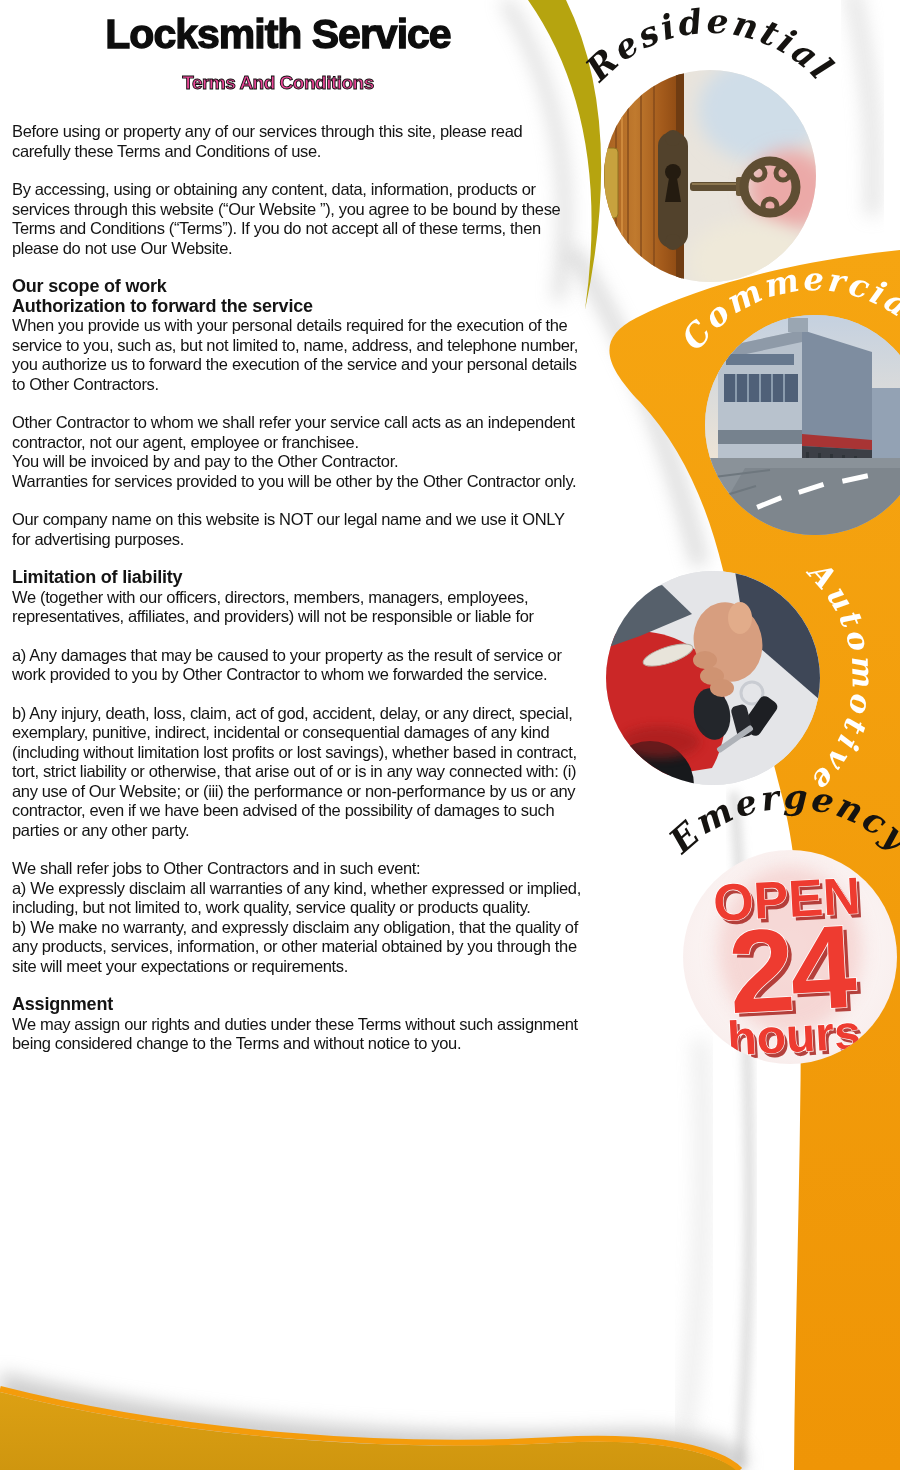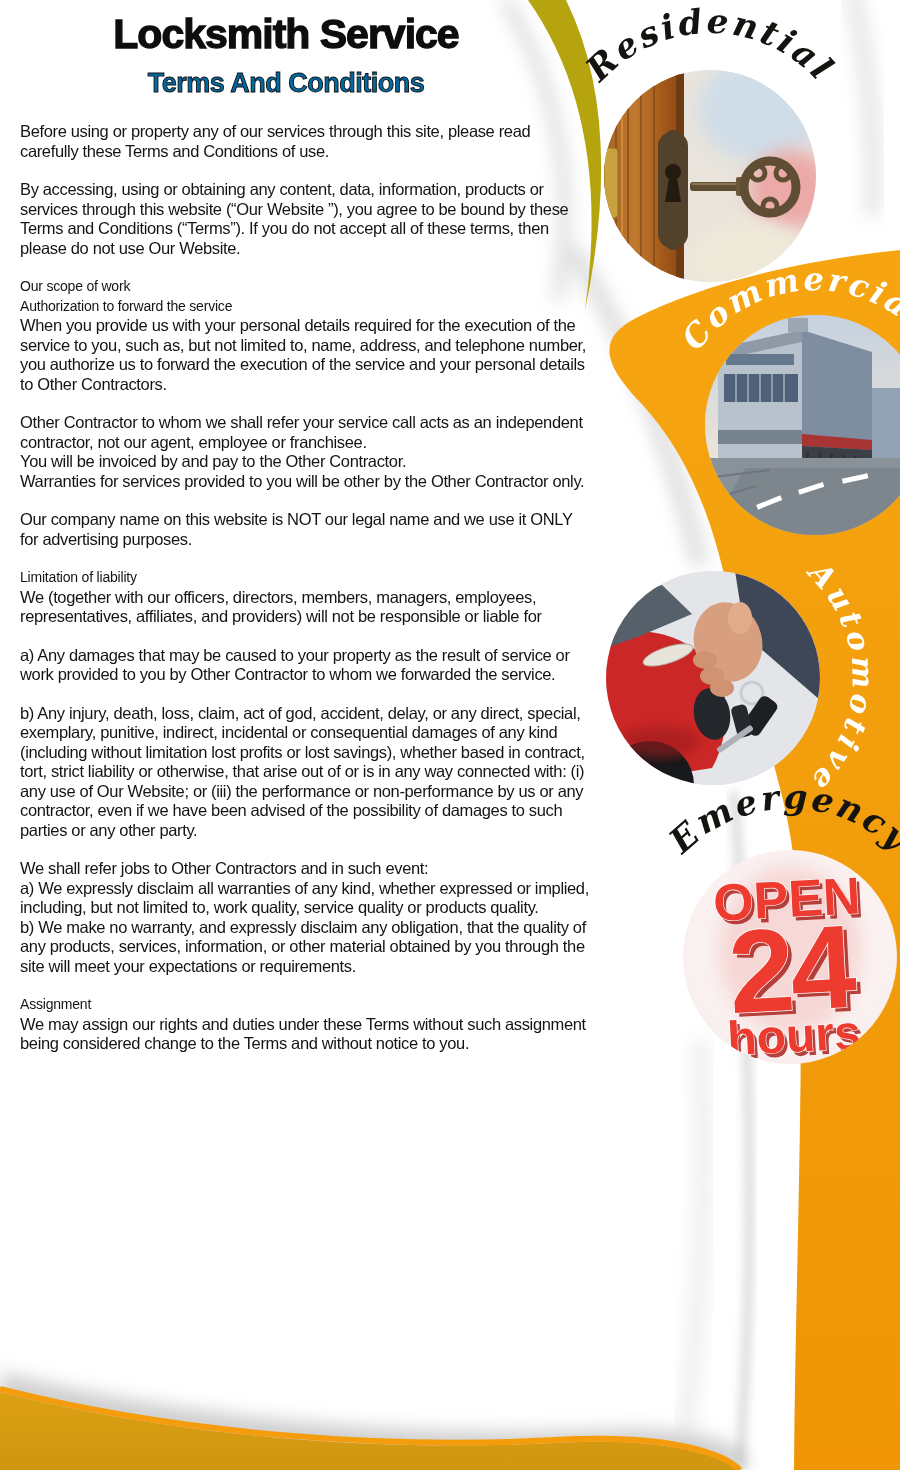--- a/index.html
+++ b/index.html
@@ -1,24 +1,24 @@
 <!DOCTYPE html>
 <html><head>
 <meta charset="utf-8">
 <style>
   html,body{margin:0;padding:0;background:#fff;}
   .page{position:relative;width:900px;height:1470px;overflow:hidden;background:#fff;
         font-family:"Liberation Sans",sans-serif;}
   .decor{position:absolute;left:0;top:0;width:900px;height:1470px;z-index:1;}
-  .content{position:absolute;left:20px;top:8px;width:572px;z-index:2;color:#141414;}
+  .content{position:absolute;left:12px;top:8px;width:572px;z-index:2;color:#141414;}
   .content h1{margin:4px 40px 12px 0;text-align:center;font-size:41px;line-height:44px;
      font-weight:bold;color:#0d0d0d;letter-spacing:-1px;-webkit-text-stroke:1.3px #0d0d0d;}
-  .content h2{margin:0 40px 24px 0;text-align:center;font-size:27px;line-height:30px;
-     font-weight:bold;color:#0369a1;letter-spacing:-0.5px;-webkit-text-stroke:0.9px #0d0d0d;}
-  .sec-heading{font-size:14px;line-height:19.5px;font-weight:normal;letter-spacing:-0.2px;}
+  .content h2{margin:0 40px 24px 0;text-align:center;font-size:19px;line-height:30px;
+     font-weight:bold;color:#ec4899;letter-spacing:-0.5px;-webkit-text-stroke:0.9px #0d0d0d;}
+  .sec-heading{font-size:18px;line-height:19.5px;font-weight:bold;letter-spacing:-0.2px;}
   .sec-body{font-size:16.5px;line-height:19.5px;letter-spacing:-0.35px;margin:0 0 19px 0;
      white-space:pre-line;}
   .lbl{font-family:"DejaVu Serif",serif;font-style:italic;font-weight:bold;}
   .lbl-black{fill:#151310;}
   .lbl-white{fill:#ffffff;}
   .badge-t{font-family:"Liberation Sans",sans-serif;font-weight:bold;text-anchor:middle;}
 </style>
 </head>
 <body>
 

